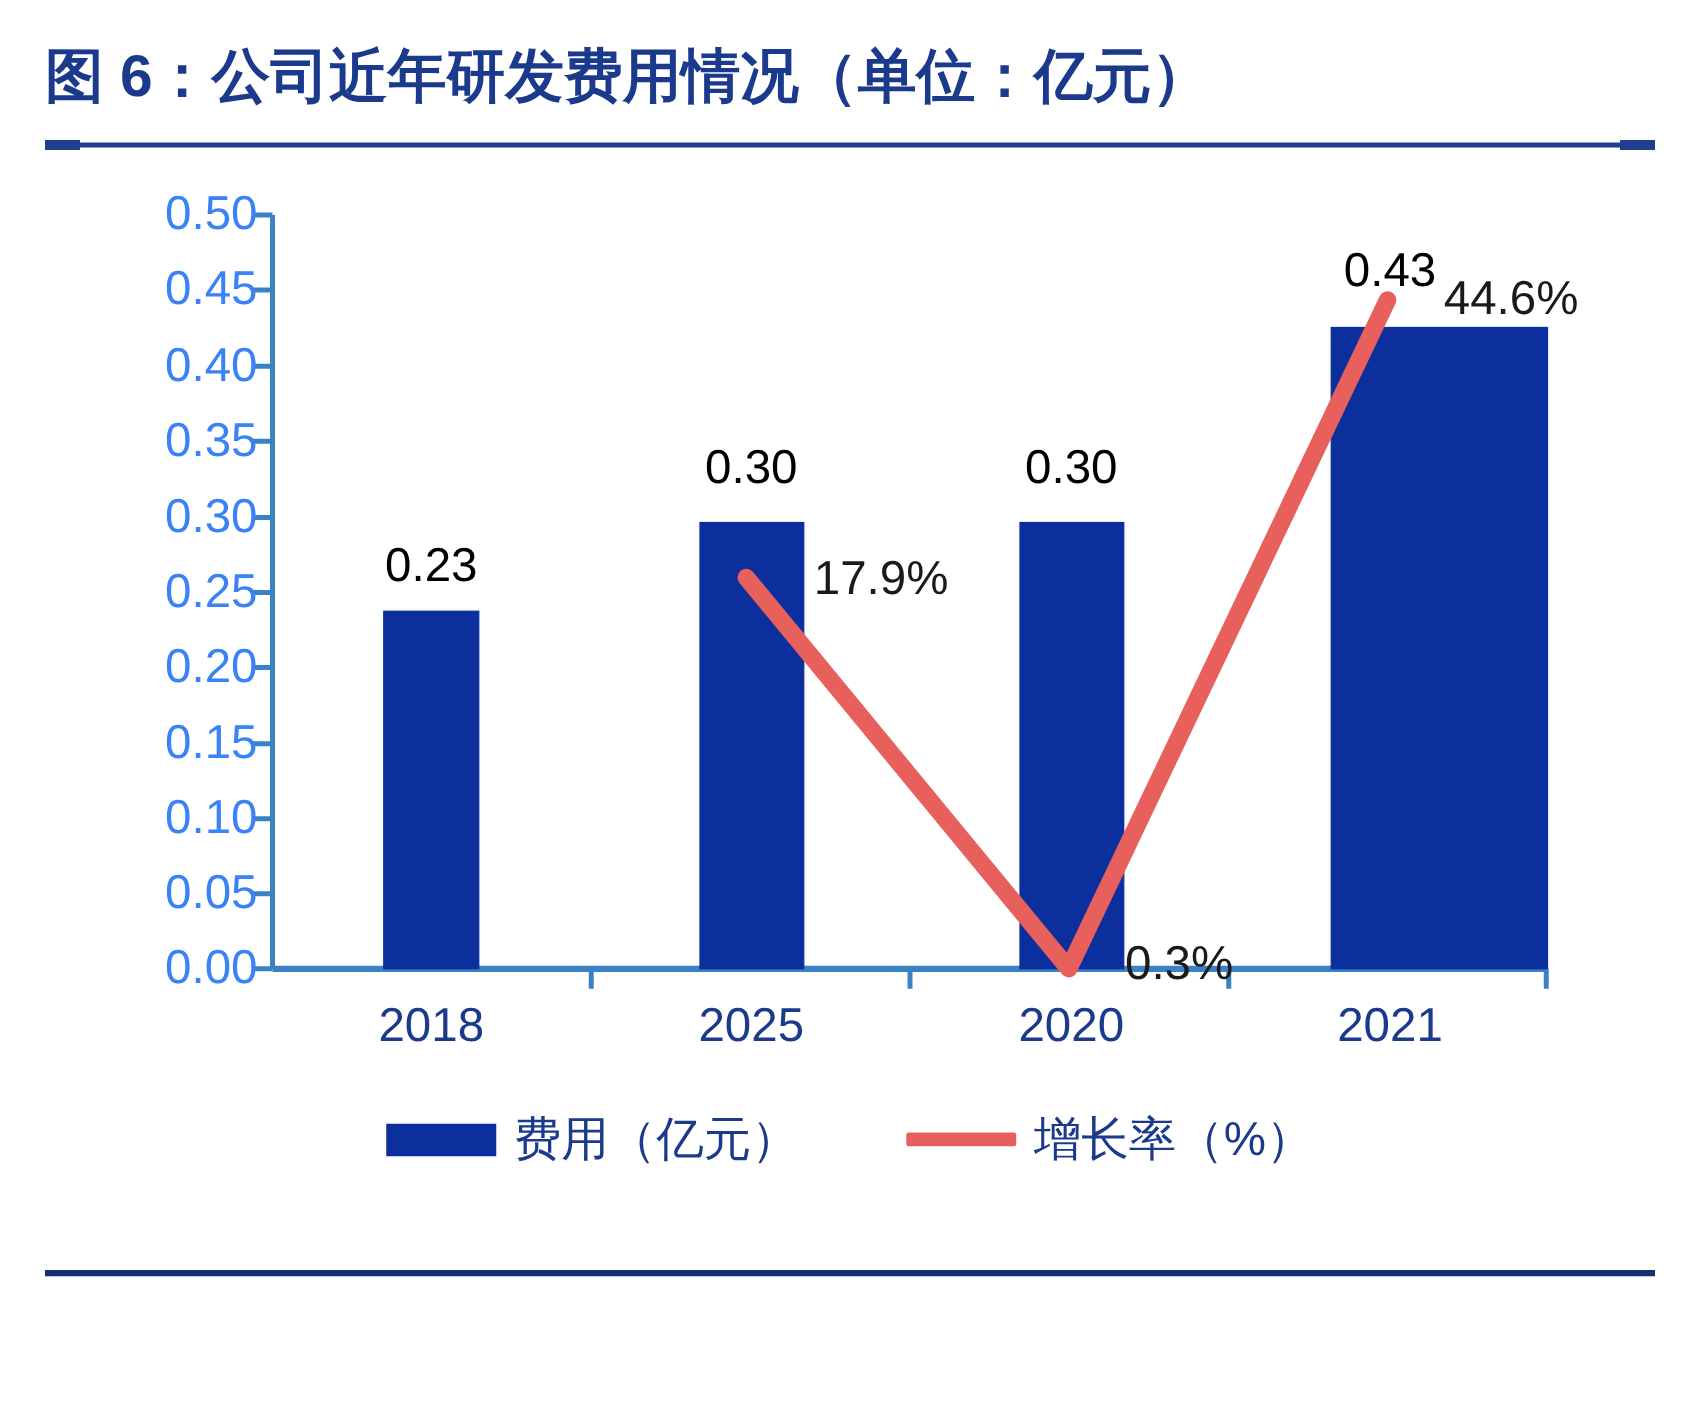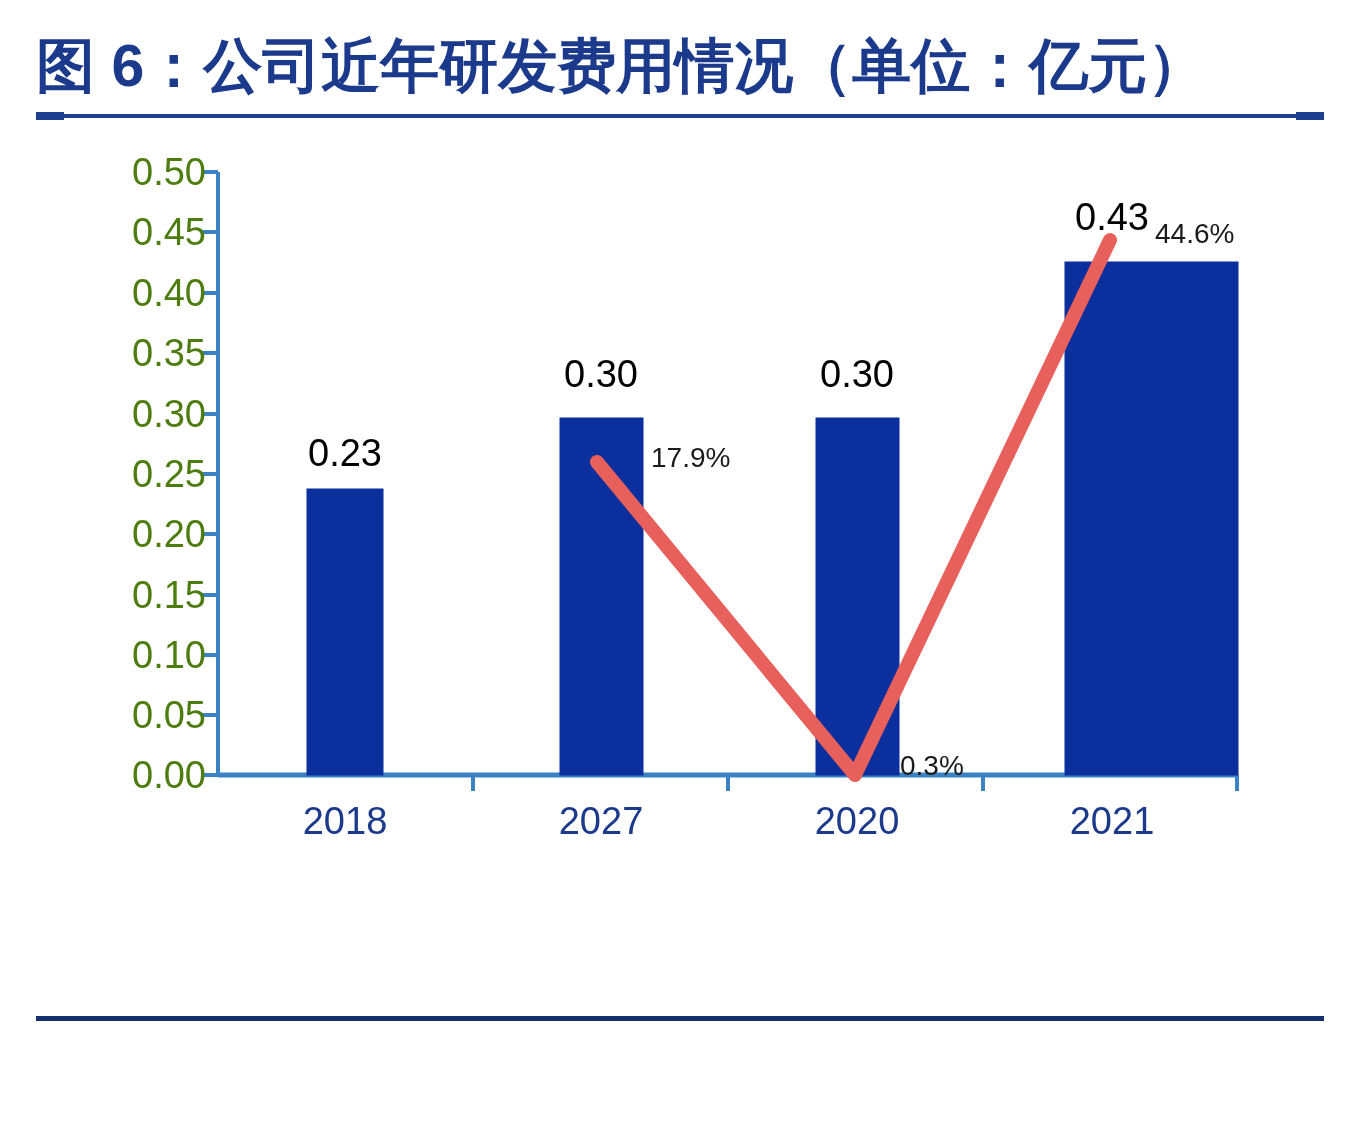--- a/index.html
+++ b/index.html
@@ -9,21 +9,21 @@
     font-family:"Liberation Sans","DejaVu Sans",sans-serif;
     overflow:hidden;
     position:relative;
   }
   .page{position:absolute;inset:0;}
 
   
   .fig-title{
     position:absolute;
     left:36px; top:36px;
-    font-size:59px;
+    font-size:47px;
     font-weight:bold;
     color:#1b3a8c;
     letter-spacing:0px;
     white-space:nowrap;
     line-height:1.05;
   }
   .title-rule{
     position:absolute;
     left:36px; top:114px;
     width:1288px; height:4px;
@@ -70,21 +70,21 @@
     position:absolute;
     left:0; top:0;
     width:1360px;height:1010px;
   }
   .ytick-label{
     position:absolute;
     right:0;
     width:110px;
     text-align:right;
     font-size:38px;
-    color:#4d7c0f;
+    color:#3b82f6;
     transform:translateY(-50%);
     white-space:nowrap;
   }
   .ytick-wrap{position:absolute;left:88px;top:0;width:118px;height:1010px;}
 
   .xlabel{
     position:absolute;
     font-size:38px;
     color:#1b3a8c;
     text-align:left;
@@ -93,21 +93,21 @@
   }
   .bar-label{
     position:absolute;
     font-size:38px;
     color:#000000;
     white-space:nowrap;
     transform:translateX(-50%);
   }
   .line-label{
     position:absolute;
-    font-size:28px;
+    font-size:38px;
     color:#1a1a1a;
     white-space:nowrap;
   }
 
   
   .legend{
     position:absolute;
     left:0;top:886px;
     width:1360px;
     display:flex;
@@ -188,23 +188,33 @@
     <div class="bar-label" style="left:857px;  top:353px">0.30</div>
     <div class="bar-label" style="left:1112px; top:196px">0.43</div>
 
     
     <div class="line-label" style="left:651px;  top:442px">17.9%</div>
     <div class="line-label" style="left:900px;  top:750px">0.3%</div>
     <div class="line-label" style="left:1155px; top:218px">44.6%</div>
 
     
     <div class="xlabel" style="left:345px;  top:800px">2018</div>
-    <div class="xlabel" style="left:601px;  top:800px">2027</div>
+    <div class="xlabel" style="left:601px;  top:800px">2025</div>
     <div class="xlabel" style="left:857px;  top:800px">2020</div>
     <div class="xlabel" style="left:1112px; top:800px">2021</div>
 
     
+    <div class="legend">
+      <div class="legend-item">
+        <span class="legend-swatch-bar"></span>
+        <span class="legend-text">费用（亿元）</span>
+      </div>
+      <div class="legend-item">
+        <span class="legend-swatch-line"></span>
+        <span class="legend-text">增长率（%）</span>
+      </div>
+    </div>
 
   </div>
 
   <div class="footer-rule"></div>
 
 </div>
 
 </body></html>

